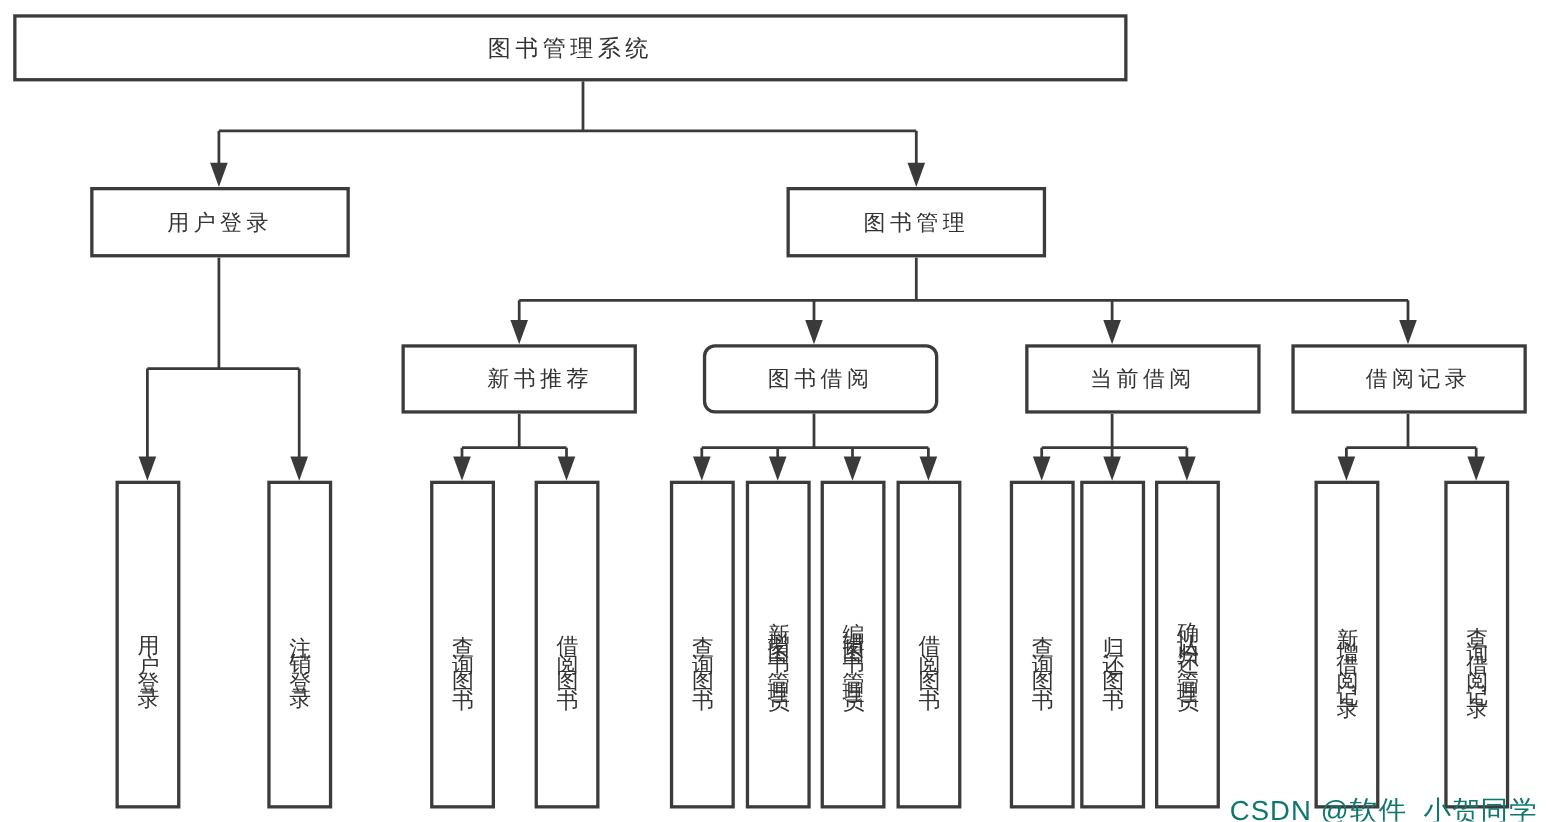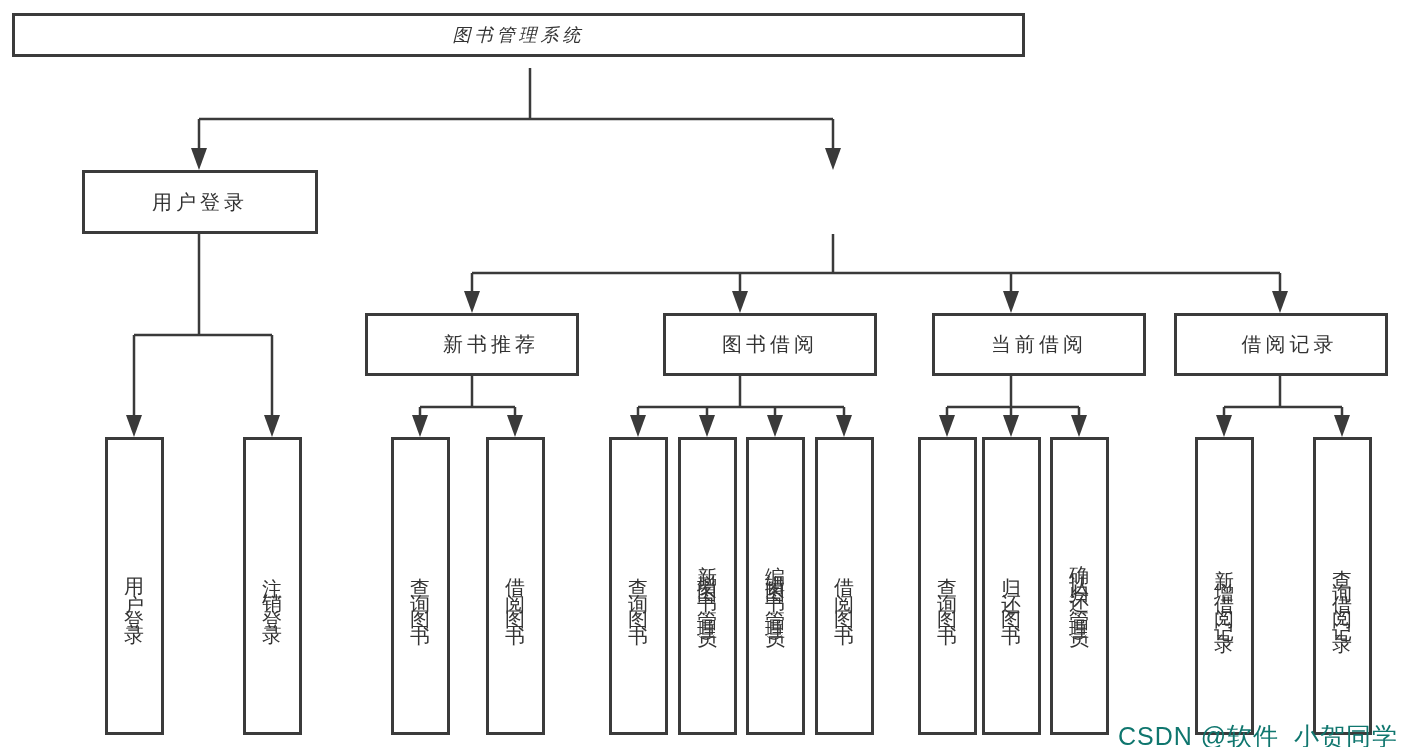--- a/index.html
+++ b/index.html
@@ -25,23 +25,22 @@
     background: #ffffff;
     display: flex;
     align-items: center;
     justify-content: center;
     font-size: 20px;
     letter-spacing: 4px;
     white-space: nowrap;
   }
   .root {
     left: 12px; top: 13px;
-    width: 1013px; height: 44px;
-    font-size: 18px;
-    font-style: italic;
+    width: 1013px; height: 61px;
+    font-size: 21px;
   }
   .l2 { top: 170px; width: 236px; height: 64px; }
   .l3 { top: 313px; width: 214px; height: 63px; }
   .leaf {
     top: 437px;
     width: 59px; height: 298px;
     letter-spacing: normal;
   }
   .leaf .vtext {
     writing-mode: vertical-lr;
@@ -130,23 +129,24 @@
     <path d="M1224,407 H1342"></path>
     <path d="M1224,407 V419"></path>
       <polygon points="1216,415 1232,415 1224,437"></polygon>
     <path d="M1342,407 V419"></path>
       <polygon points="1334,415 1350,415 1342,437"></polygon>
   </svg>
 
   <div class="node root">图书管理系统</div>
 
   <div class="node l2" style="left:82px;">用户登录</div>
+  <div class="node l2" style="left:715px;">图书管理</div>
 
   <div class="node l3" style="left:365px;padding-left:38px;">新书推荐</div>
-  <div class="node l3" style="left:663px;">图书借阅</div>
+  <div class="node l3" style="left:639px;border-radius:11px;">图书借阅</div>
   <div class="node l3" style="left:904px;margin-left:28px;">当前借阅</div>
   <div class="node l3" style="left:1174px;padding-left:17px;">借阅记录</div>
 
   <div class="node leaf" style="left:105px;">
     <span class="vtext">用户登录</span>
   </div>
   <div class="node leaf" style="left:243px;">
     <span class="vtext">注销登录</span>
   </div>
 

